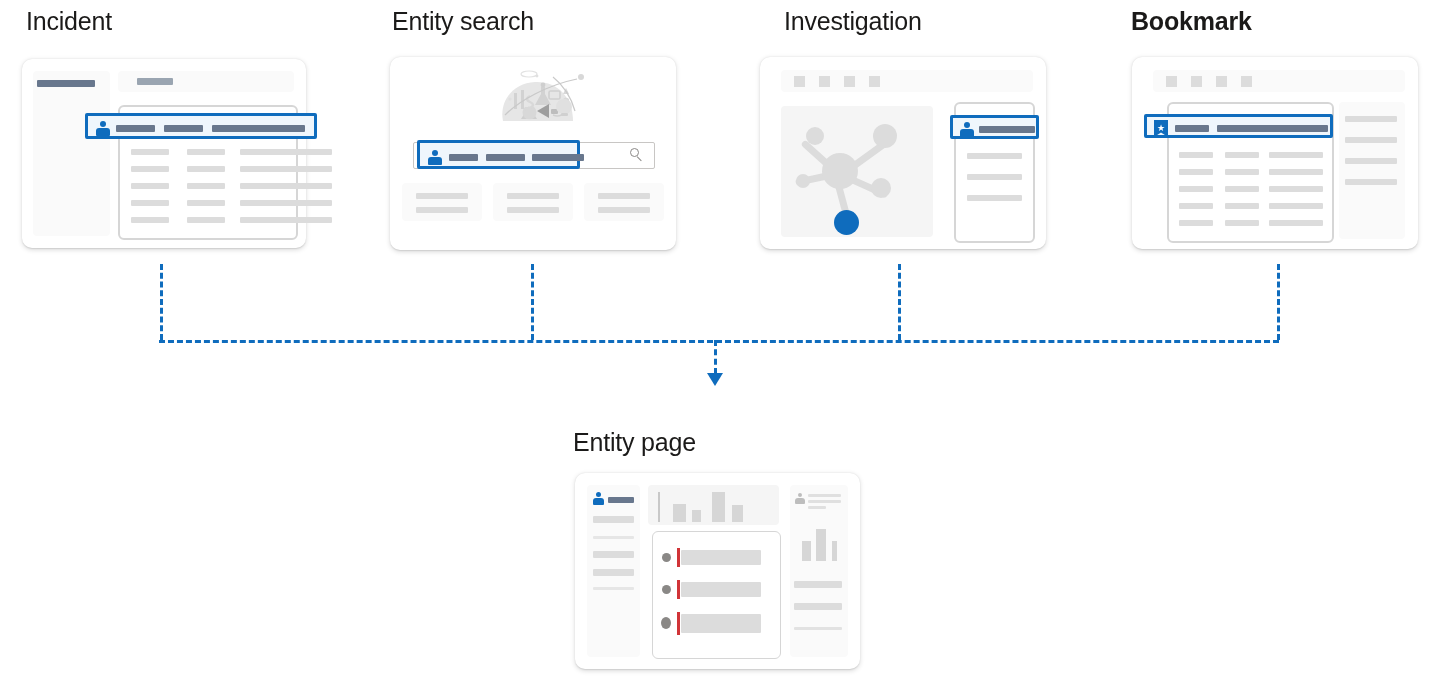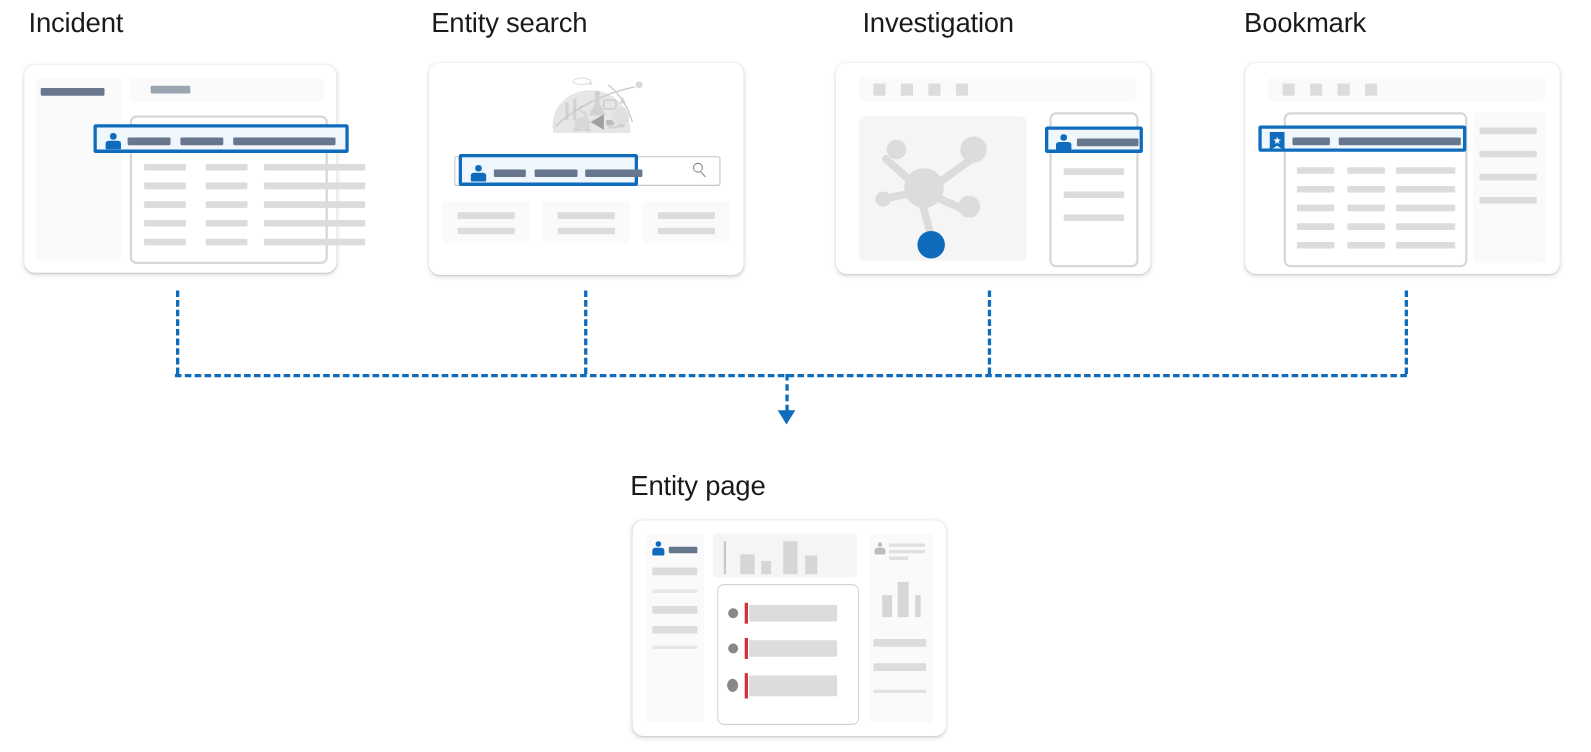--- a/index.html
+++ b/index.html
@@ -85,21 +85,21 @@
   .alertbar{position:absolute;background:#dcdcdc;border-radius:1px;}
 </style>
 </head>
 <body>
 
 <div class="stage">
 
   <div class="title" style="left:26px;top:9px;">Incident</div>
   <div class="title" style="left:392px;top:9px;">Entity search</div>
   <div class="title" style="left:784px;top:9px;">Investigation</div>
-  <div class="title" style="left:1131px;top:9px;">Bookmark</div>
+  <div class="title" style="left:1131px;top:9px;font-weight:bold;">Bookmark</div>
   <div class="title" style="left:573px;top:430px;">Entity page</div>
 
   <div class="card" style="left:22px;top:59px;width:284px;height:189px;">
     <div class="panel soft" style="left:11px;top:12px;width:77px;height:165px;"></div>
     <div class="bar dark" style="left:15px;top:21px;width:58px;height:7px;"></div>
 
     <div class="panel soft" style="left:96px;top:12px;width:176px;height:21px;"></div>
     <div class="bar mid" style="left:115px;top:19px;width:36px;height:7px;"></div>
 
     <div class="outline" style="left:96px;top:46px;width:176px;height:131px;">

